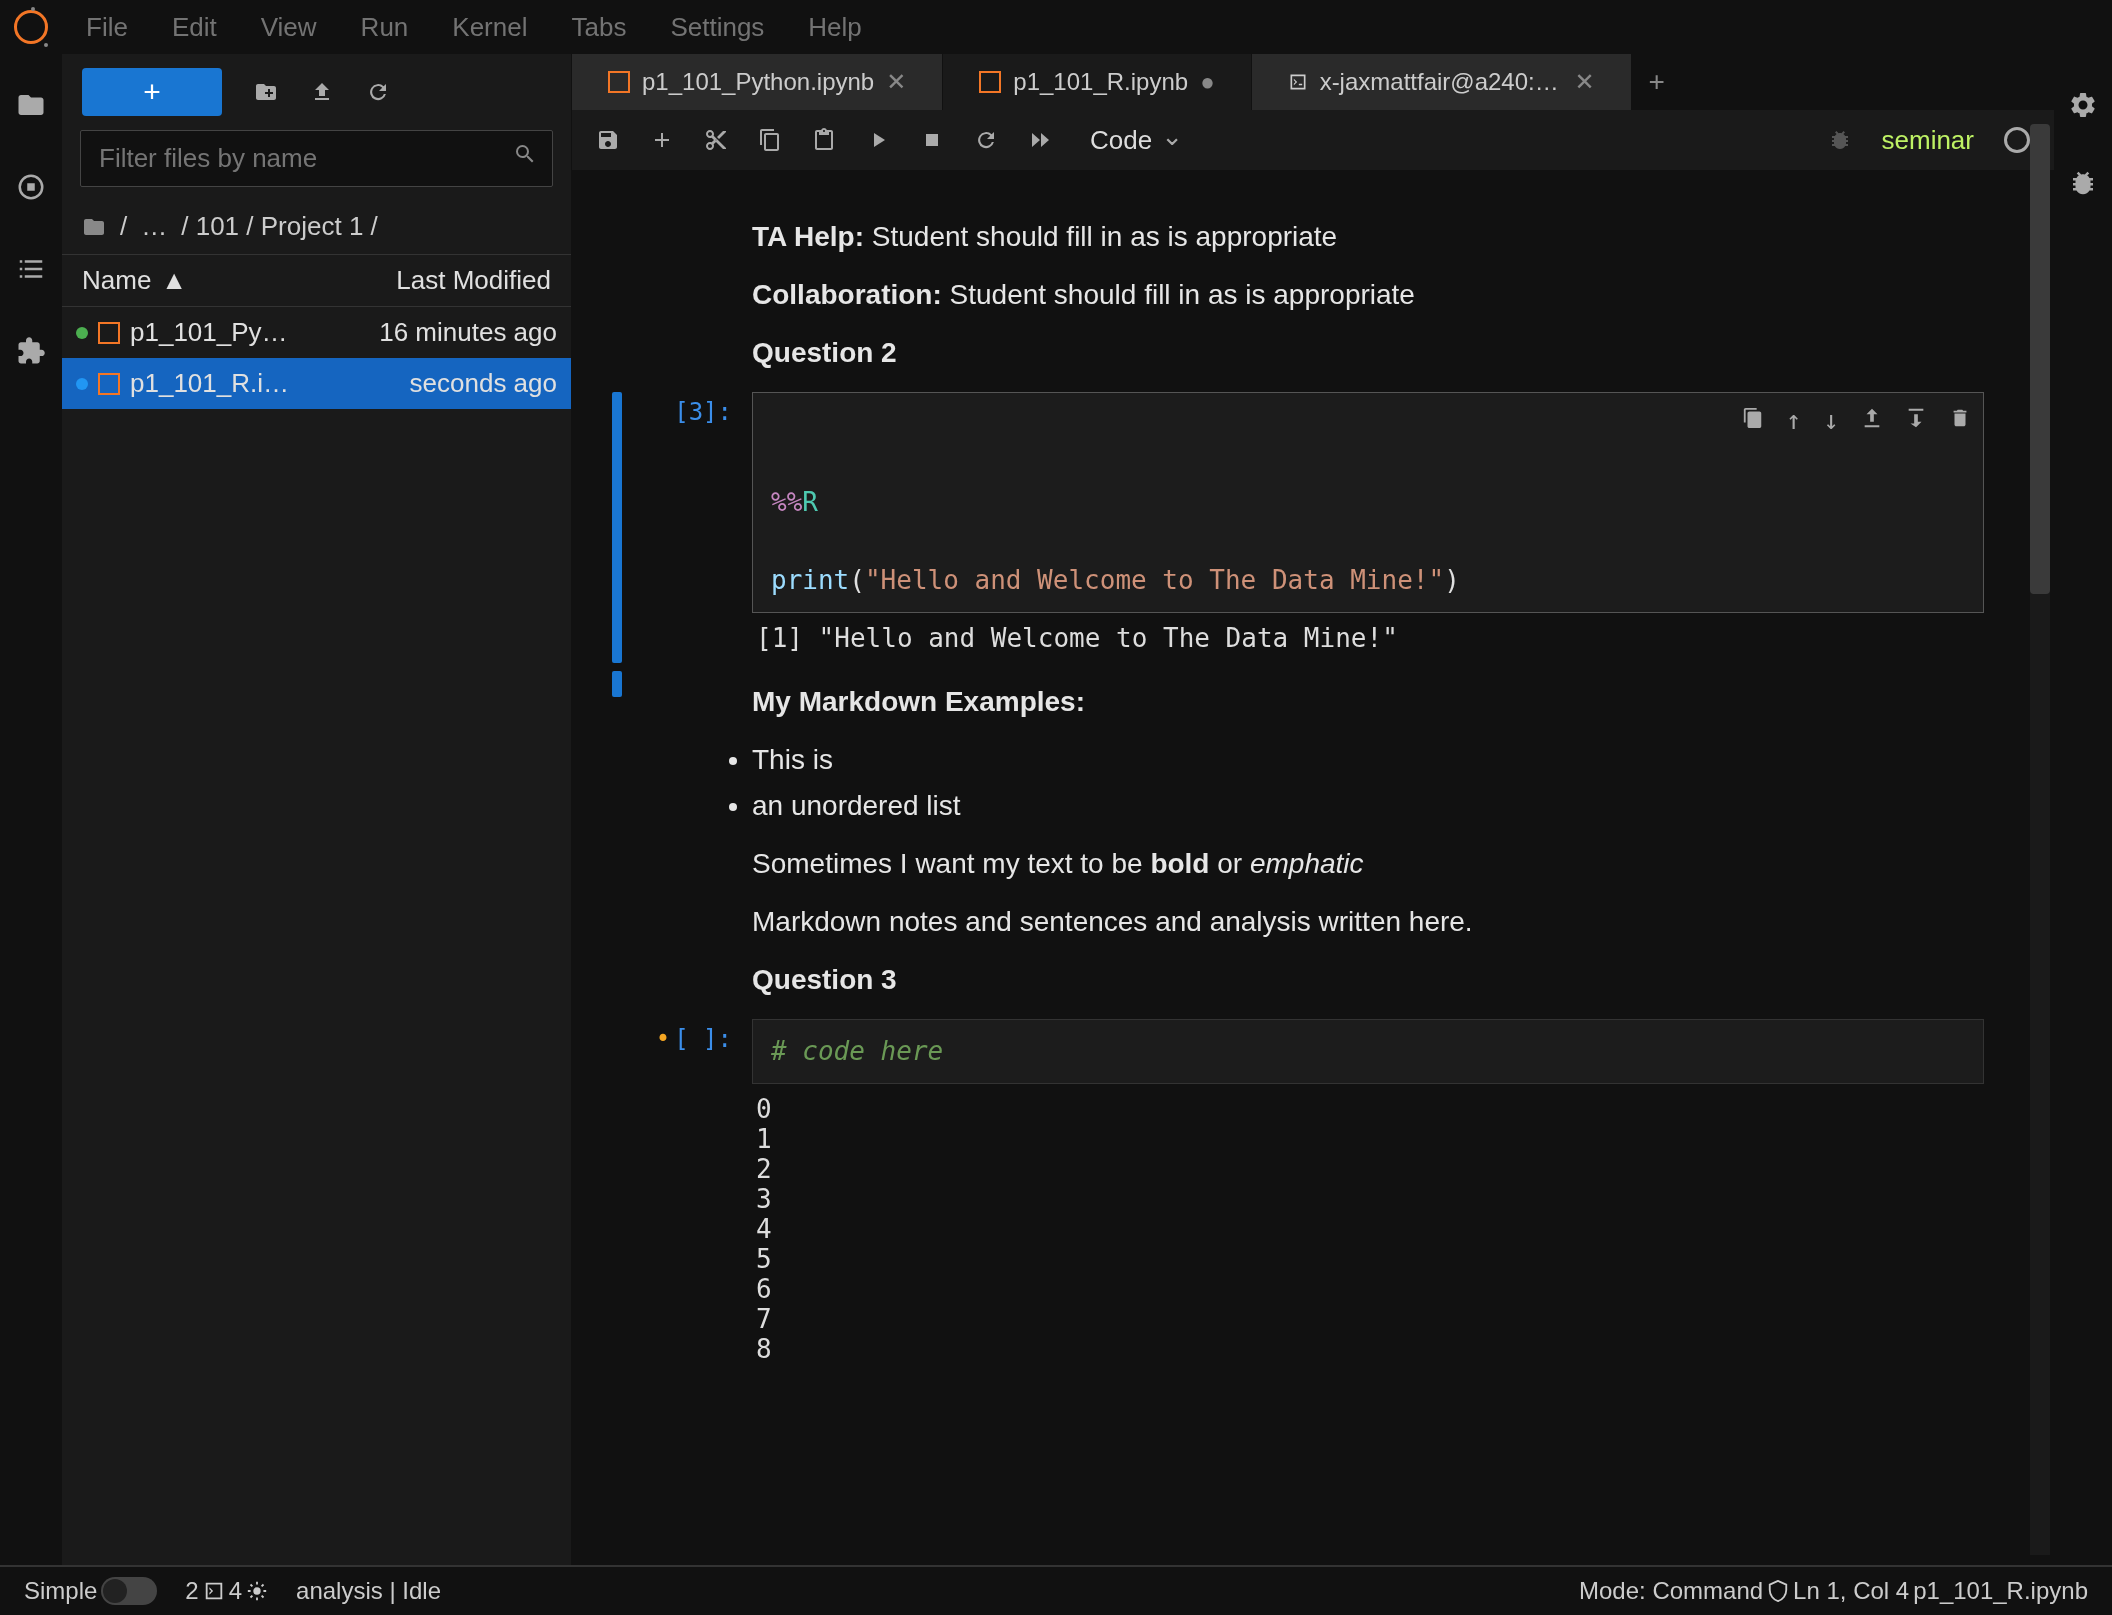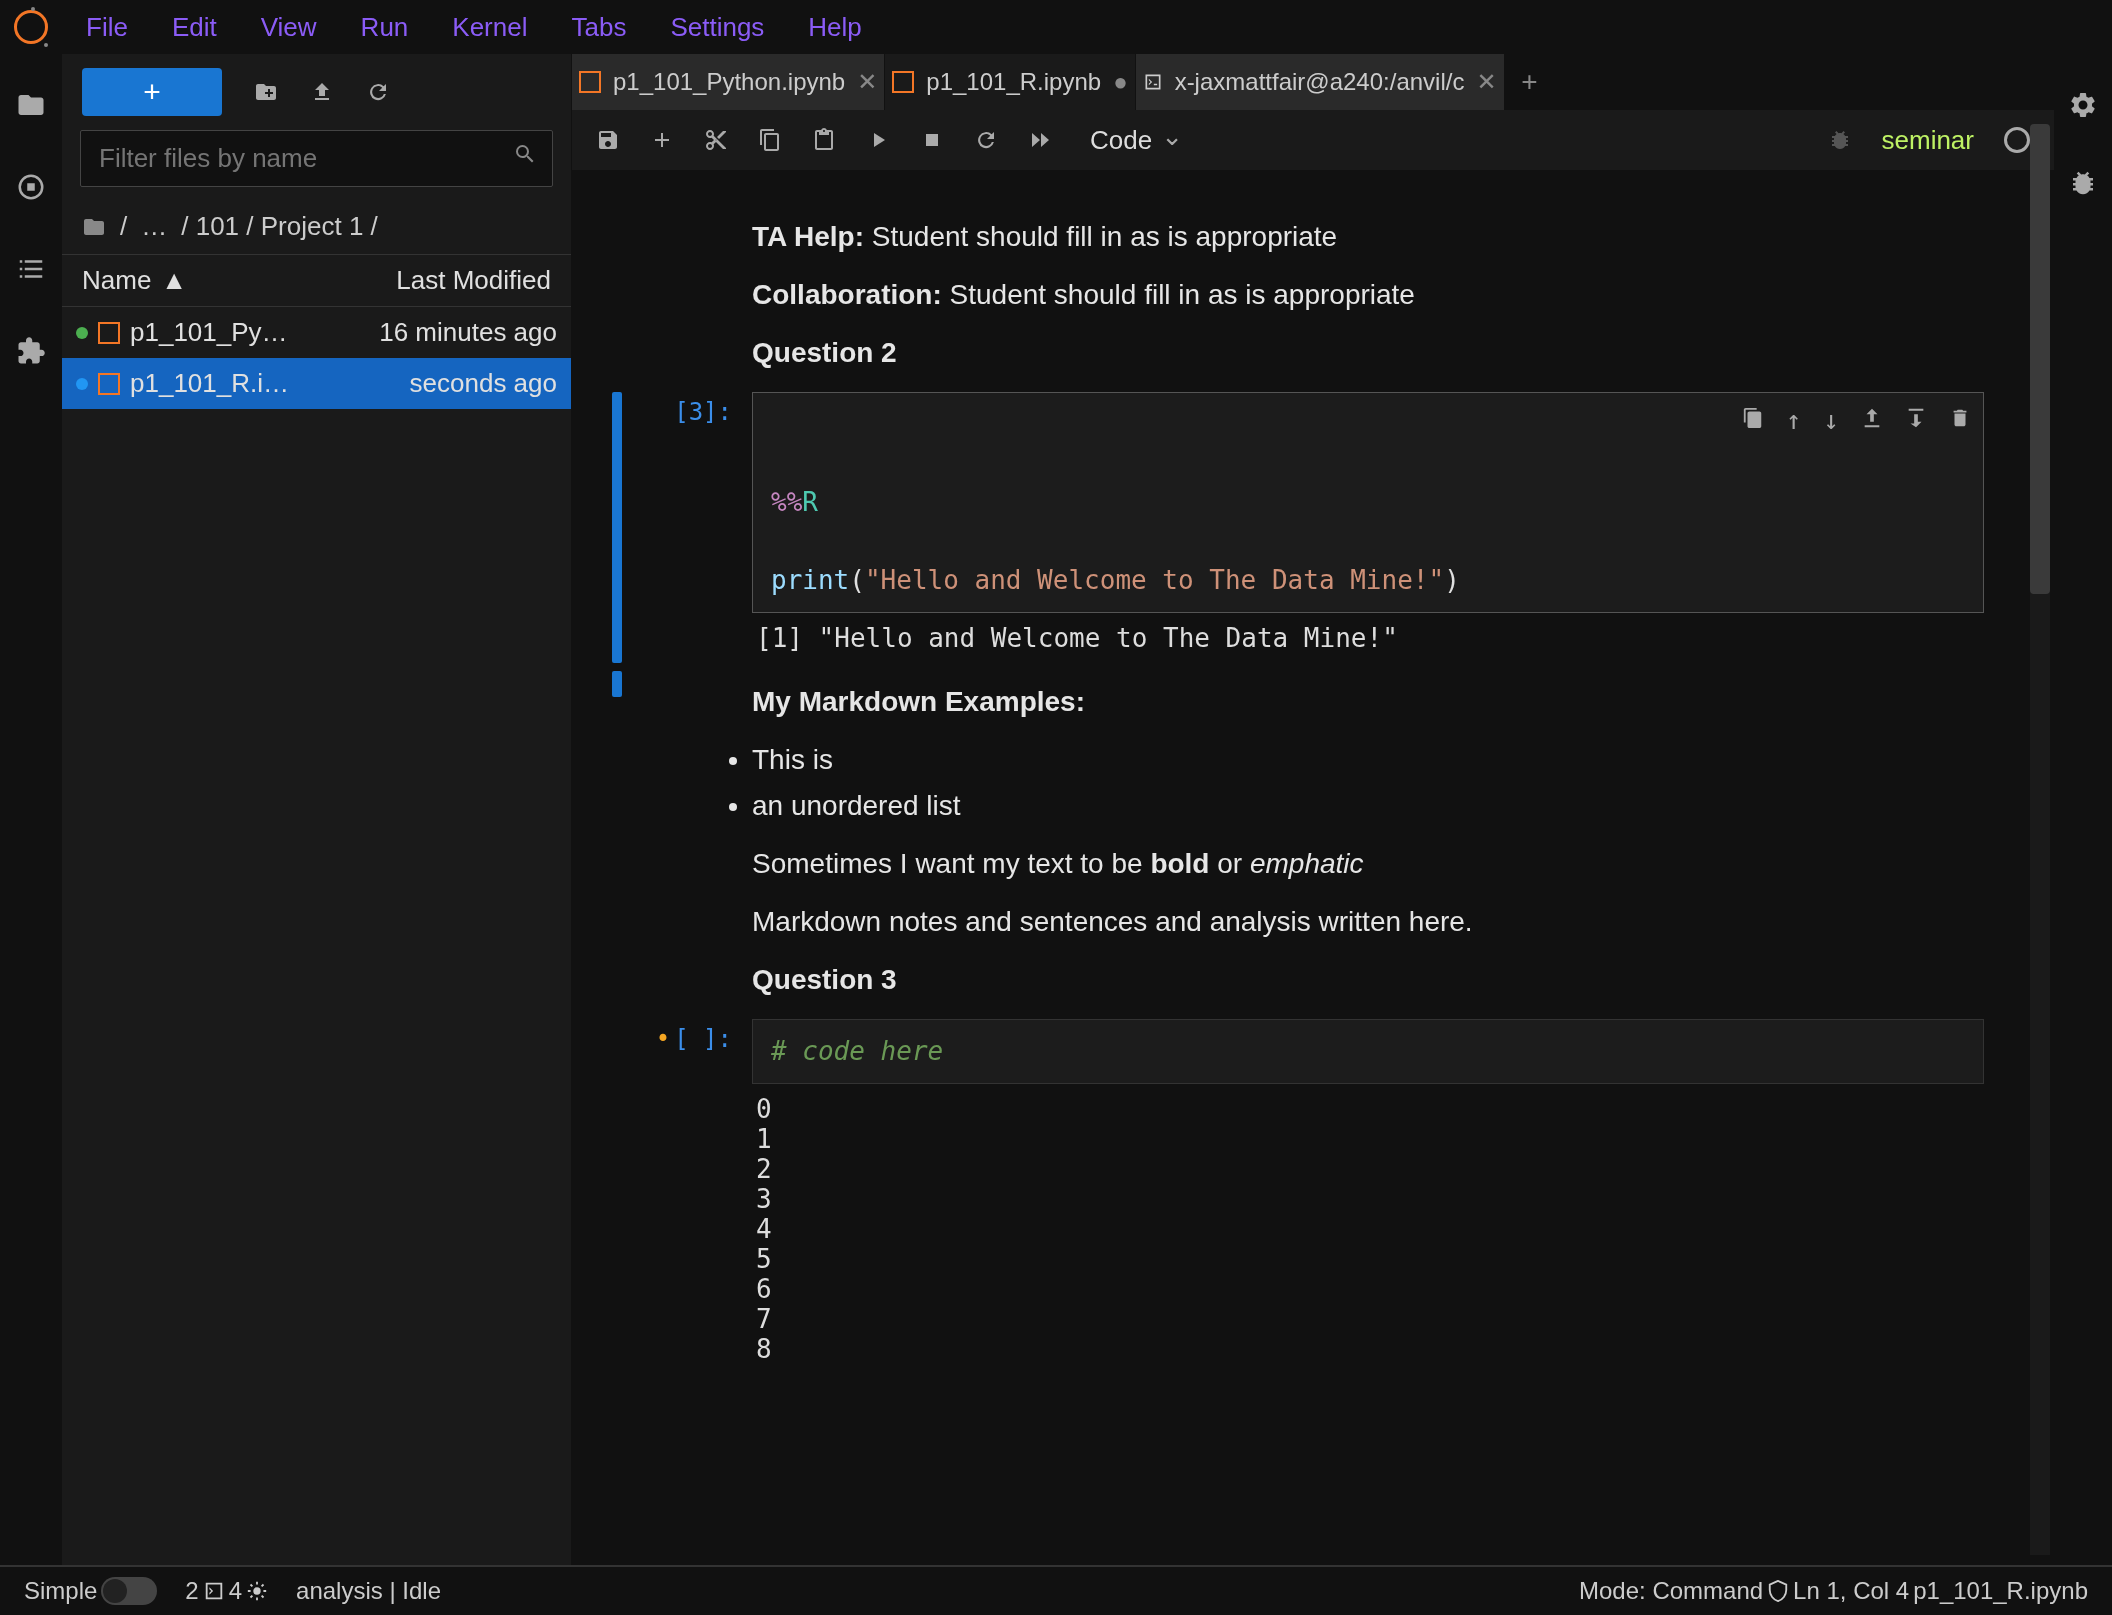--- a/index.html
+++ b/index.html
@@ -13,21 +13,21 @@
   font-size: 24px;
 }
 .app { display: flex; flex-direction: column; height: 100%; }
 
 
 .menubar { display: flex; align-items: center; height: 54px; background: #111; padding: 0 14px; gap: 8px; }
 .logo { width: 34px; height: 34px; border: 3px solid #f37626; border-radius: 50%; margin-right: 12px; position: relative; }
 .logo::before, .logo::after { content:""; position:absolute; width:4px; height:4px; background:#888; border-radius:50%; }
 .logo::before { top:-6px; left:14px; }
 .logo::after { bottom:-6px; right:-3px; }
-.menu-item { padding: 6px 18px; color: #8b5cf6; cursor: pointer; font-size: 26px; }
+.menu-item { padding: 6px 18px; color: #737373; cursor: pointer; font-size: 26px; }
 
 
 .main { flex: 1; display: flex; min-height: 0; }
 
 
 .activitybar { width: 62px; background: #111; display: flex; flex-direction: column; align-items: center; padding-top: 36px; gap: 52px; }
 .activity-icon { width: 30px; height: 30px; color: #aaa; cursor: pointer; }
 
 
 .filepanel { width: 510px; background: #1a1a1a; display: flex; flex-direction: column; border-right: 1px solid #111; }
@@ -47,21 +47,21 @@
 .status-dot { width: 12px; height: 12px; border-radius: 50%; }
 .status-dot.green { background: #4caf50; }
 .status-dot.blue { background: #2196f3; }
 .nb-icon { width: 22px; height: 22px; border: 2px solid #f37626; display:inline-block; }
 .file-name { flex: 1; white-space: nowrap; overflow: hidden; text-overflow: ellipsis; }
 .file-mod { width: 220px; text-align: right; white-space: nowrap; }
 
 
 .nbarea { flex: 1; display: flex; flex-direction: column; background: #1a1a1a; min-width: 0; position:relative; }
 .tabs { display: flex; align-items: center; background: #111; height: 56px; }
-.tab { display: flex; align-items: center; gap: 12px; padding: 0 7px; height: 100%; background: #2a2a2a; border-right: 1px solid #111; font-size: 24px; color: #ccc; cursor: pointer; max-width: 420px; }
+.tab { display: flex; align-items: center; gap: 12px; padding: 0 36px; height: 100%; background: #2a2a2a; border-right: 1px solid #111; font-size: 24px; color: #ccc; cursor: pointer; max-width: 420px; }
 .tab.active { background: #1a1a1a; }
 .tab .tab-label { white-space: nowrap; overflow: hidden; text-overflow: ellipsis; flex:1; }
 .tab .close, .tab .dirty { color: #888; }
 .tab-new { width: 50px; text-align: center; color: #888; cursor: pointer; font-size: 28px; }
 
 .nb-toolbar { display: flex; align-items: center; gap: 30px; padding: 12px 24px; background: #1a1a1a; height: 60px; }
 .nb-toolbar .tb-icon { cursor: pointer; }
 .celltype { background: transparent; color: #ddd; border: none; font-size: 26px; padding: 4px 36px 4px 8px; appearance: none; }
 .celltype-wrap { position: relative; }
 .celltype-wrap::after { content:"⌄"; position:absolute; right:6px; top:0px; color:#aaa; font-size:26px; }

